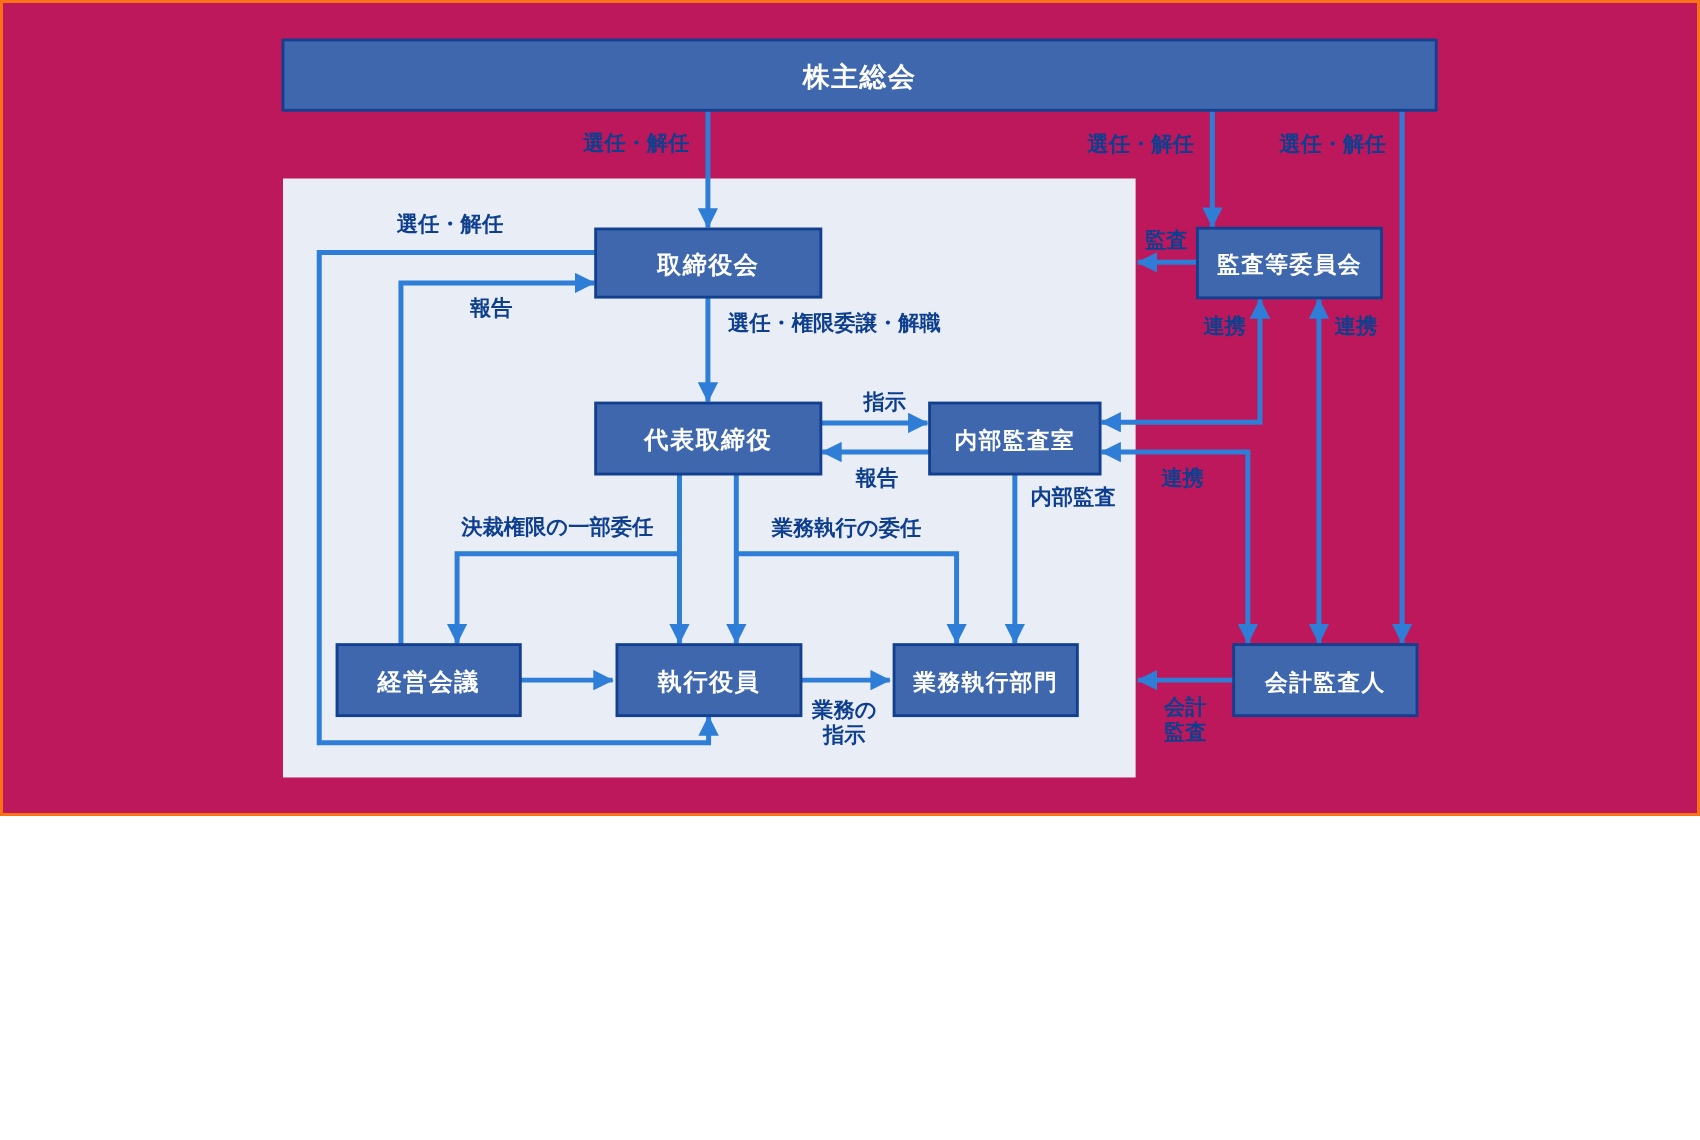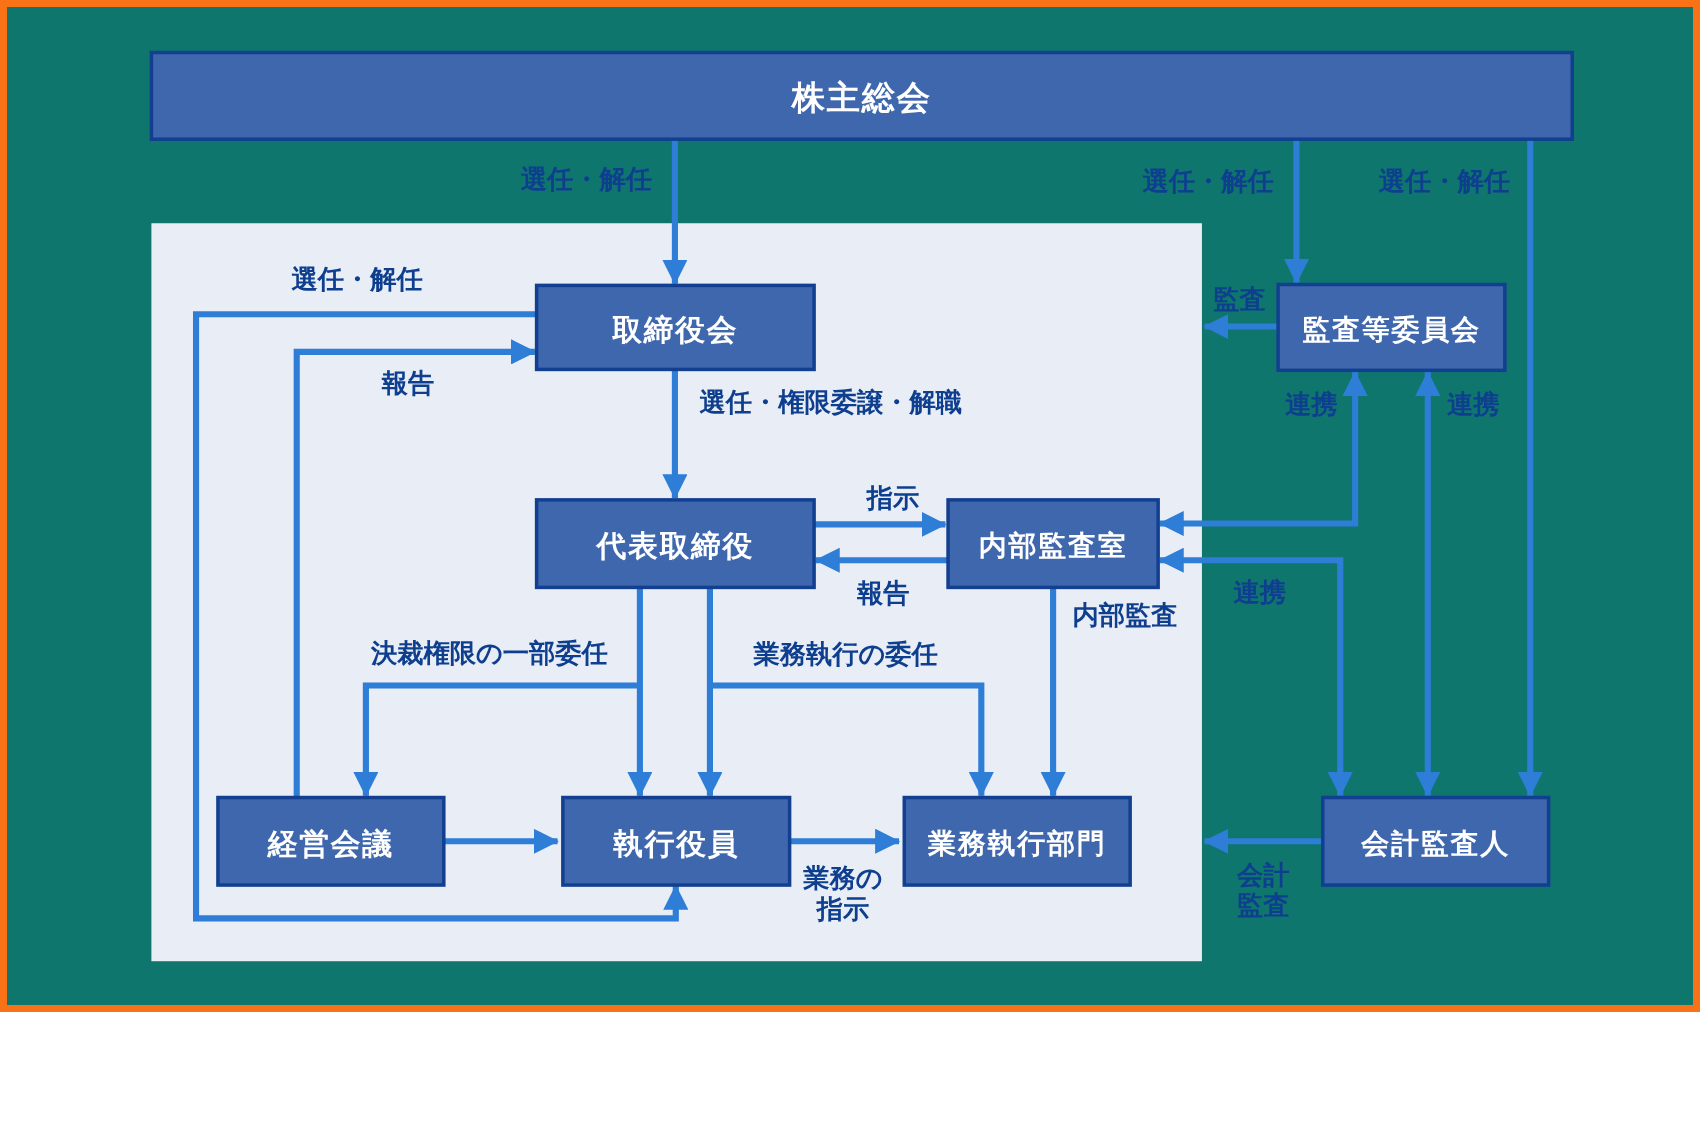--- a/index.html
+++ b/index.html
@@ -4,24 +4,24 @@
 <style>
   html, body {
     margin: 0;
     padding: 0;
     background: #ffffff;
     font-family: "Liberation Sans", "DejaVu Sans", sans-serif;
   }
   .frame {
     position: relative;
     width: 1700px;
-    height: 1012px;
+    height: 816px;
     box-sizing: border-box;
-    background: #0f766e;
-    border: 7px solid #f97316;
+    background: #be185d;
+    border: 3px solid #f97316;
     overflow: hidden;
   }
   .frame svg {
     display: block;
     width: 100%;
     height: 100%;
   }
   svg text {
     font-family: "Liberation Sans", "DejaVu Sans", sans-serif;
     font-weight: bold;

